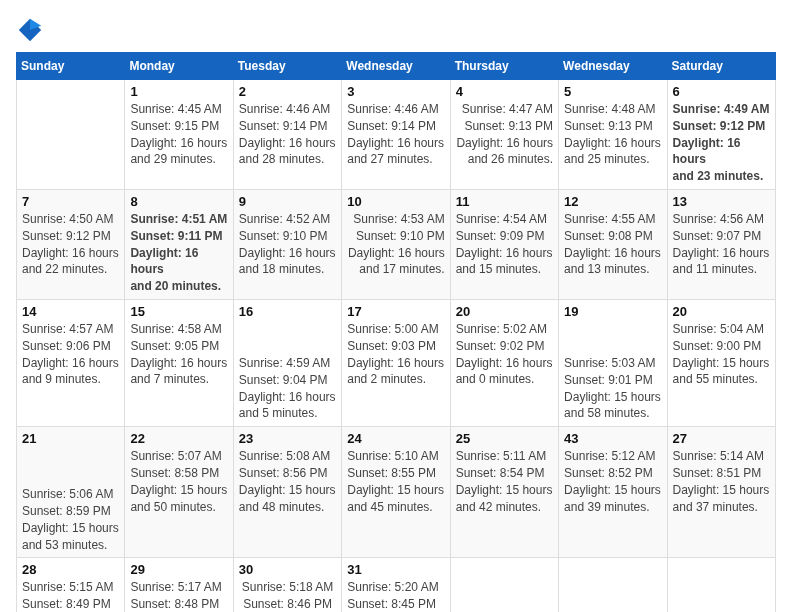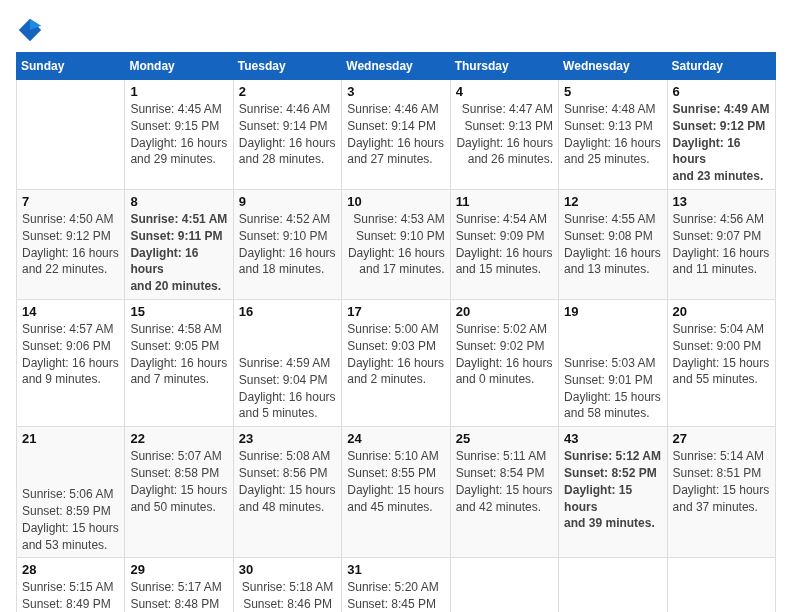--- a/index.html
+++ b/index.html
@@ -299,21 +299,21 @@
         </td>
         <td>
           <div class="day-number">25</div>
           <div class="day-info" style="white-space: pre-line;">Sunrise: 5:11 AM
 Sunset: 8:54 PM
 Daylight: 15 hours
 and 42 minutes.</div>
         </td>
         <td>
           <div class="day-number">43</div>
-          <div class="day-info" style="white-space: pre-line; font-weight: bold;">Sunrise: 5:12 AM
+          <div class="day-info" style="white-space: pre-line;">Sunrise: 5:12 AM
 Sunset: 8:52 PM
 Daylight: 15 hours
 and 39 minutes.</div>
         </td>
         <td>
           <div class="day-number">27</div>
           <div class="day-info" style="white-space: pre-line;">Sunrise: 5:14 AM
 Sunset: 8:51 PM
 Daylight: 15 hours
 and 37 minutes.</div>

